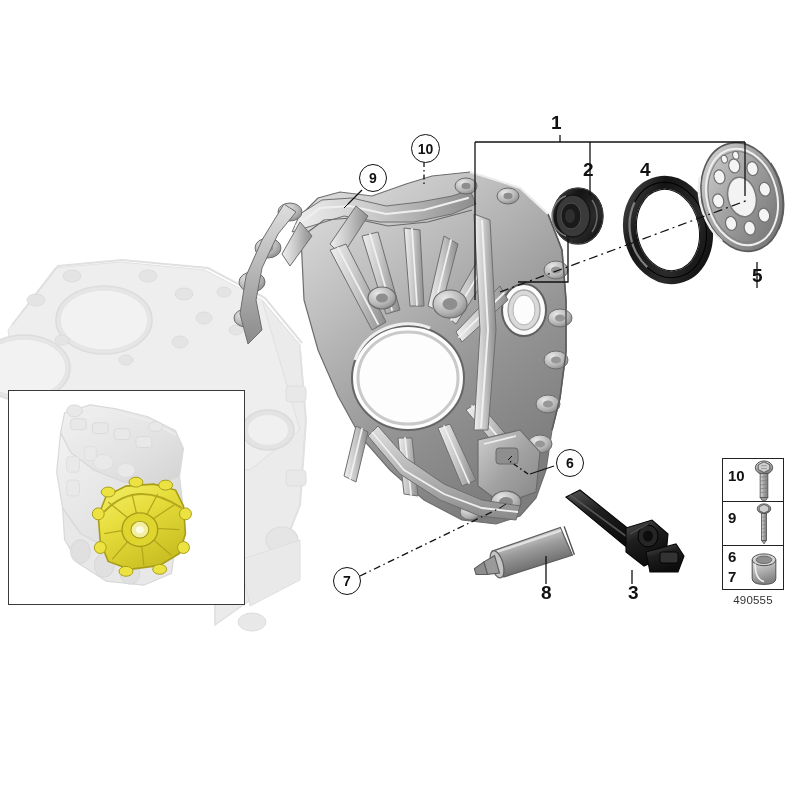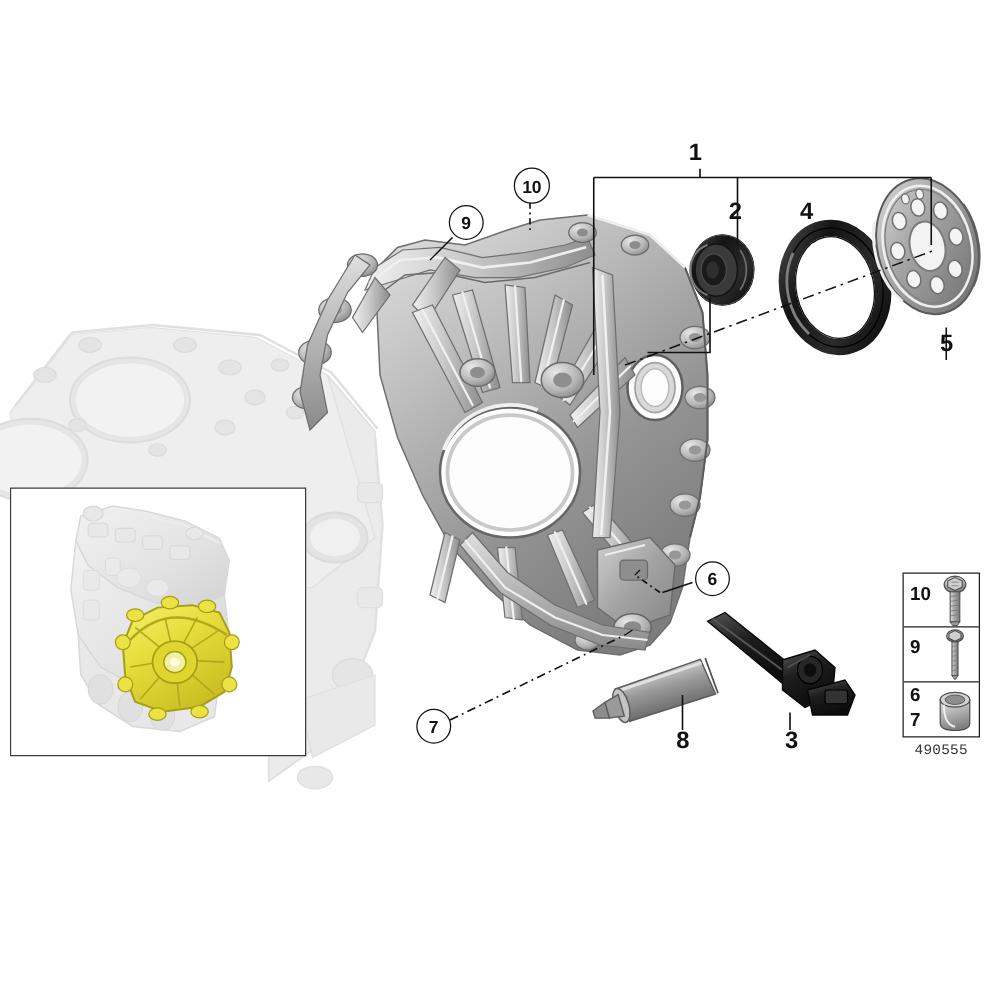--- a/index.html
+++ b/index.html
@@ -34,21 +34,21 @@
   .legend-row:last-child{border-bottom:none;height:33.34%;}
   .legend-lbl{
     position:absolute;left:5px;font-weight:bold;font-size:15px;color:#111;
     font-family:"Liberation Sans", sans-serif;line-height:1;
   }
   .legend-art{position:absolute;right:2px;top:0;width:34px;height:100%;}
 
   #legend-caption{
     position:absolute;left:722px;top:594px;width:62px;
     text-align:center;font-size:11.5px;color:#333;letter-spacing:.2px;
-    font-family:Liberation Mono, monospace;
+    font-family:Liberation Sans, sans-serif;
   }
 
   
   #inset{
     position:absolute;left:8px;top:390px;width:237px;height:215px;
     border:1.6px solid #3a3a3a;background:#fefefe;box-sizing:border-box;
     overflow:hidden;
   }
   #inset svg{position:absolute;left:0;top:0;width:100%;height:100%;}
 

